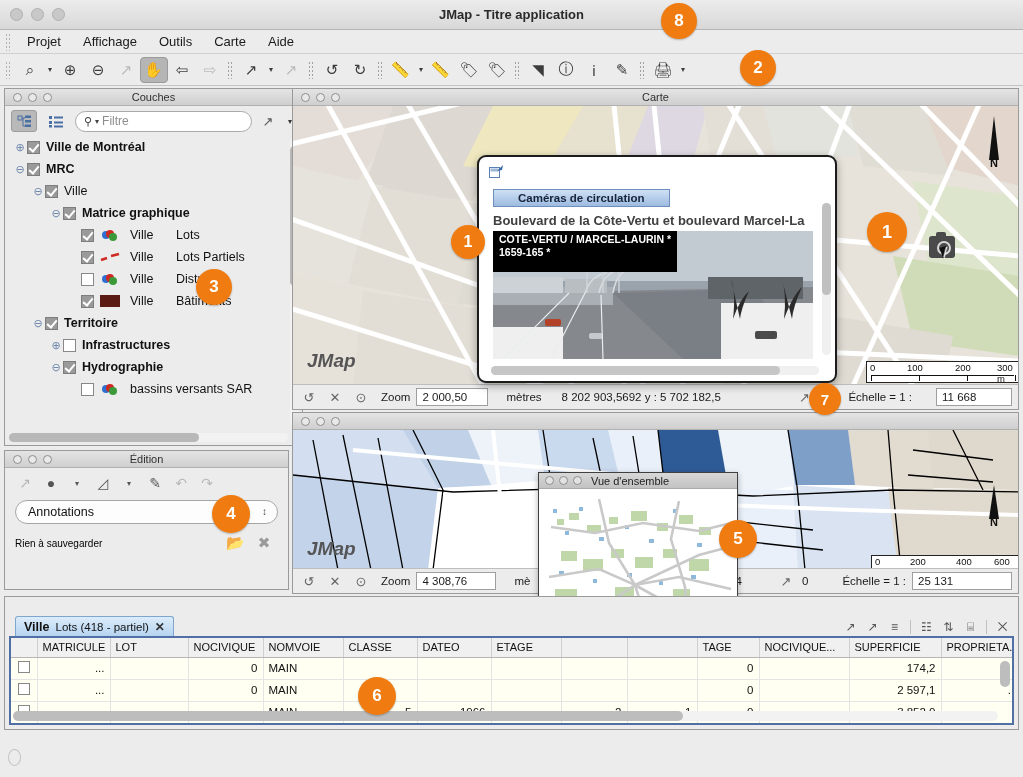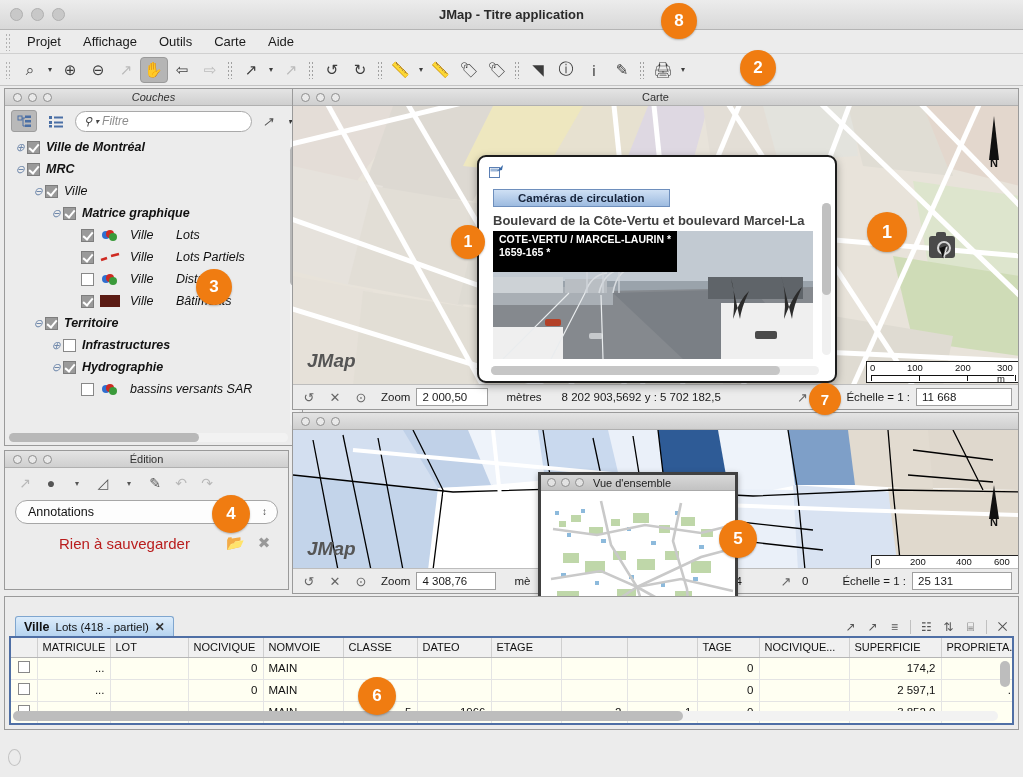--- a/index.html
+++ b/index.html
@@ -69,21 +69,21 @@
   }
   .frame-hdr .dots { display:flex; gap:6px; margin-left:8px; }
   .frame-hdr .dot { width:9px; height:9px; border-radius:50%; border:1px solid #8e8e8e; background:#e9e9e9;}
   .frame-hdr .ftitle {
     position:absolute; left:0; right:0; text-align:center;
     font-size:11px; color:#303030;
   }
   .frame-body { position:absolute; left:0; right:0; top:17px; bottom:0; background:#ececec; overflow:hidden;}
 
   
-  #couches { left:4px; top:88px; width:299px; height:358px;font-style:italic; }
+  #couches { left:4px; top:88px; width:299px; height:358px; }
   .lyr-toolbar { height:30px; display:flex; align-items:center; padding:0 6px; gap:6px; }
   .lyr-tgl { width:26px; height:22px; border-radius:3px; display:flex; align-items:center; justify-content:center; color:#5a7fb5;}
   .lyr-tgl.on { background:#b9b9b9; border:1px solid #9d9d9d; }
   .filter-box {
     flex:1; height:21px; background:#fff; border:1px solid #a9a9a9; border-radius:11px;
     display:flex; align-items:center; padding:0 8px; gap:3px;
   }
   .filter-box .ph { font-size:12px; color:#8d8d8d; }
   .tree { position:absolute; left:4px; right:16px; top:30px; bottom:16px; overflow:hidden; background:#ececec;}
   .t-row { display:flex; align-items:center; height:22px; font-size:12.5px; color:#111; }
@@ -109,21 +109,21 @@
   .ed-btn { width:24px; height:24px; display:flex; align-items:center; justify-content:center; color:#555; font-size:14px;}
   .ed-btn.dim { color:#b8b8b8; }
   .ed-lbl { font-size:12.5px; color:#111; padding:6px 10px 2px 10px; }
   .combo {
     margin:2px 10px 0 10px; height:24px; background:#fdfdfd; border:1px solid #a6a6a6;
     border-radius:12px; display:flex; align-items:center; padding:0 12px;
     font-size:12.5px; color:#111; position:relative;
   }
   .combo .cvs { position:absolute; right:10px; font-size:10px; color:#444; line-height:1;}
   .ed-foot { display:flex; align-items:center; padding:10px 10px 0 10px; }
-  .ed-foot .txt { font-size:15px; color:#b91c1c; flex:1;margin-left:44px; }
+  .ed-foot .txt { font-size:10px; color:#000000; flex:1; }
 
   
   #carte  { left:292px; top:88px;  width:727px; height:322px; }
   #carte1 { left:292px; top:412px; width:727px; height:182px; }
   .map-canvas { position:absolute; left:0; right:0; top:0; bottom:25px; overflow:hidden; }
   .map-status {
     position:absolute; left:0; right:0; bottom:0; height:25px;
     background:#ececec; border-top:1px solid #bdbdbd;
     display:flex; align-items:center; gap:6px; padding:0 6px; font-size:11.5px; color:#1a1a1a;
   }
@@ -189,21 +189,21 @@
   .cursor-arrow {
     position:absolute; left:648px; top:140px; width:0;height:0;
     border-left:7px solid #111; border-bottom:11px solid transparent; border-right:4px solid transparent;
     transform:rotate(-18deg);
     filter: drop-shadow(1px 1px 0 #fff);
   }
 
   
   #vuedens {
     position:absolute; left:538px; top:472px; width:200px; height:196px;
-    background:#fff; border:3px solid #404040; box-shadow:0 2px 6px rgba(0,0,0,.3);text-align:center;
+    background:#fff; border:1px solid #404040; box-shadow:0 2px 6px rgba(0,0,0,.3);text-align:center;
   }
   #vuedens .vd-hdr {
     height:16px; background:linear-gradient(#d8d8d8,#c2c2c2); border-bottom:1px solid #aaa;
     display:flex; align-items:center; padding-left:6px; gap:5px;
   }
   #vuedens .vd-dot { width:9px;height:9px;border-radius:50%;border:1px solid #8e8e8e;background:#e2e2e2;}
   #vuedens .vd-title { font-size:11px; color:#222; margin-left:4px;}
   #vuedens .vd-body { position:absolute; left:0; right:0; top:16px; bottom:0; background:#fff; overflow:hidden;}
 
   
@@ -555,21 +555,21 @@
         <div class="ms-ico">↺</div>
         <div class="ms-ico">✕</div>
         <div class="ms-ico">⊙</div>
         <div style="margin-left:4px;">Zoom</div>
         <div class="ms-field" style="width:72px;">2 000,50</div>
         <div style="margin-left:12px;">mètres</div>
         <div style="margin-left:14px;">8 202 903,5692   y : 5 702 182,5</div>
         <div class="ms-spacer"></div>
         <div class="ms-ico">↗</div>
         <div style="margin-left:28px;">Échelle = 1 :</div>
-        <div class="ms-field" style="width:96px;">11 668</div>
+        <div class="ms-field" style="width:76px;margin-left:18px;">11 668</div>
       </div>
     </div>
   </div>
 
   <div class="frame" id="carte1">
     <div class="frame-hdr">
       <div class="dots">
         <div class="dot"></div>
         <div class="dot"></div>
         <div class="dot"></div>

